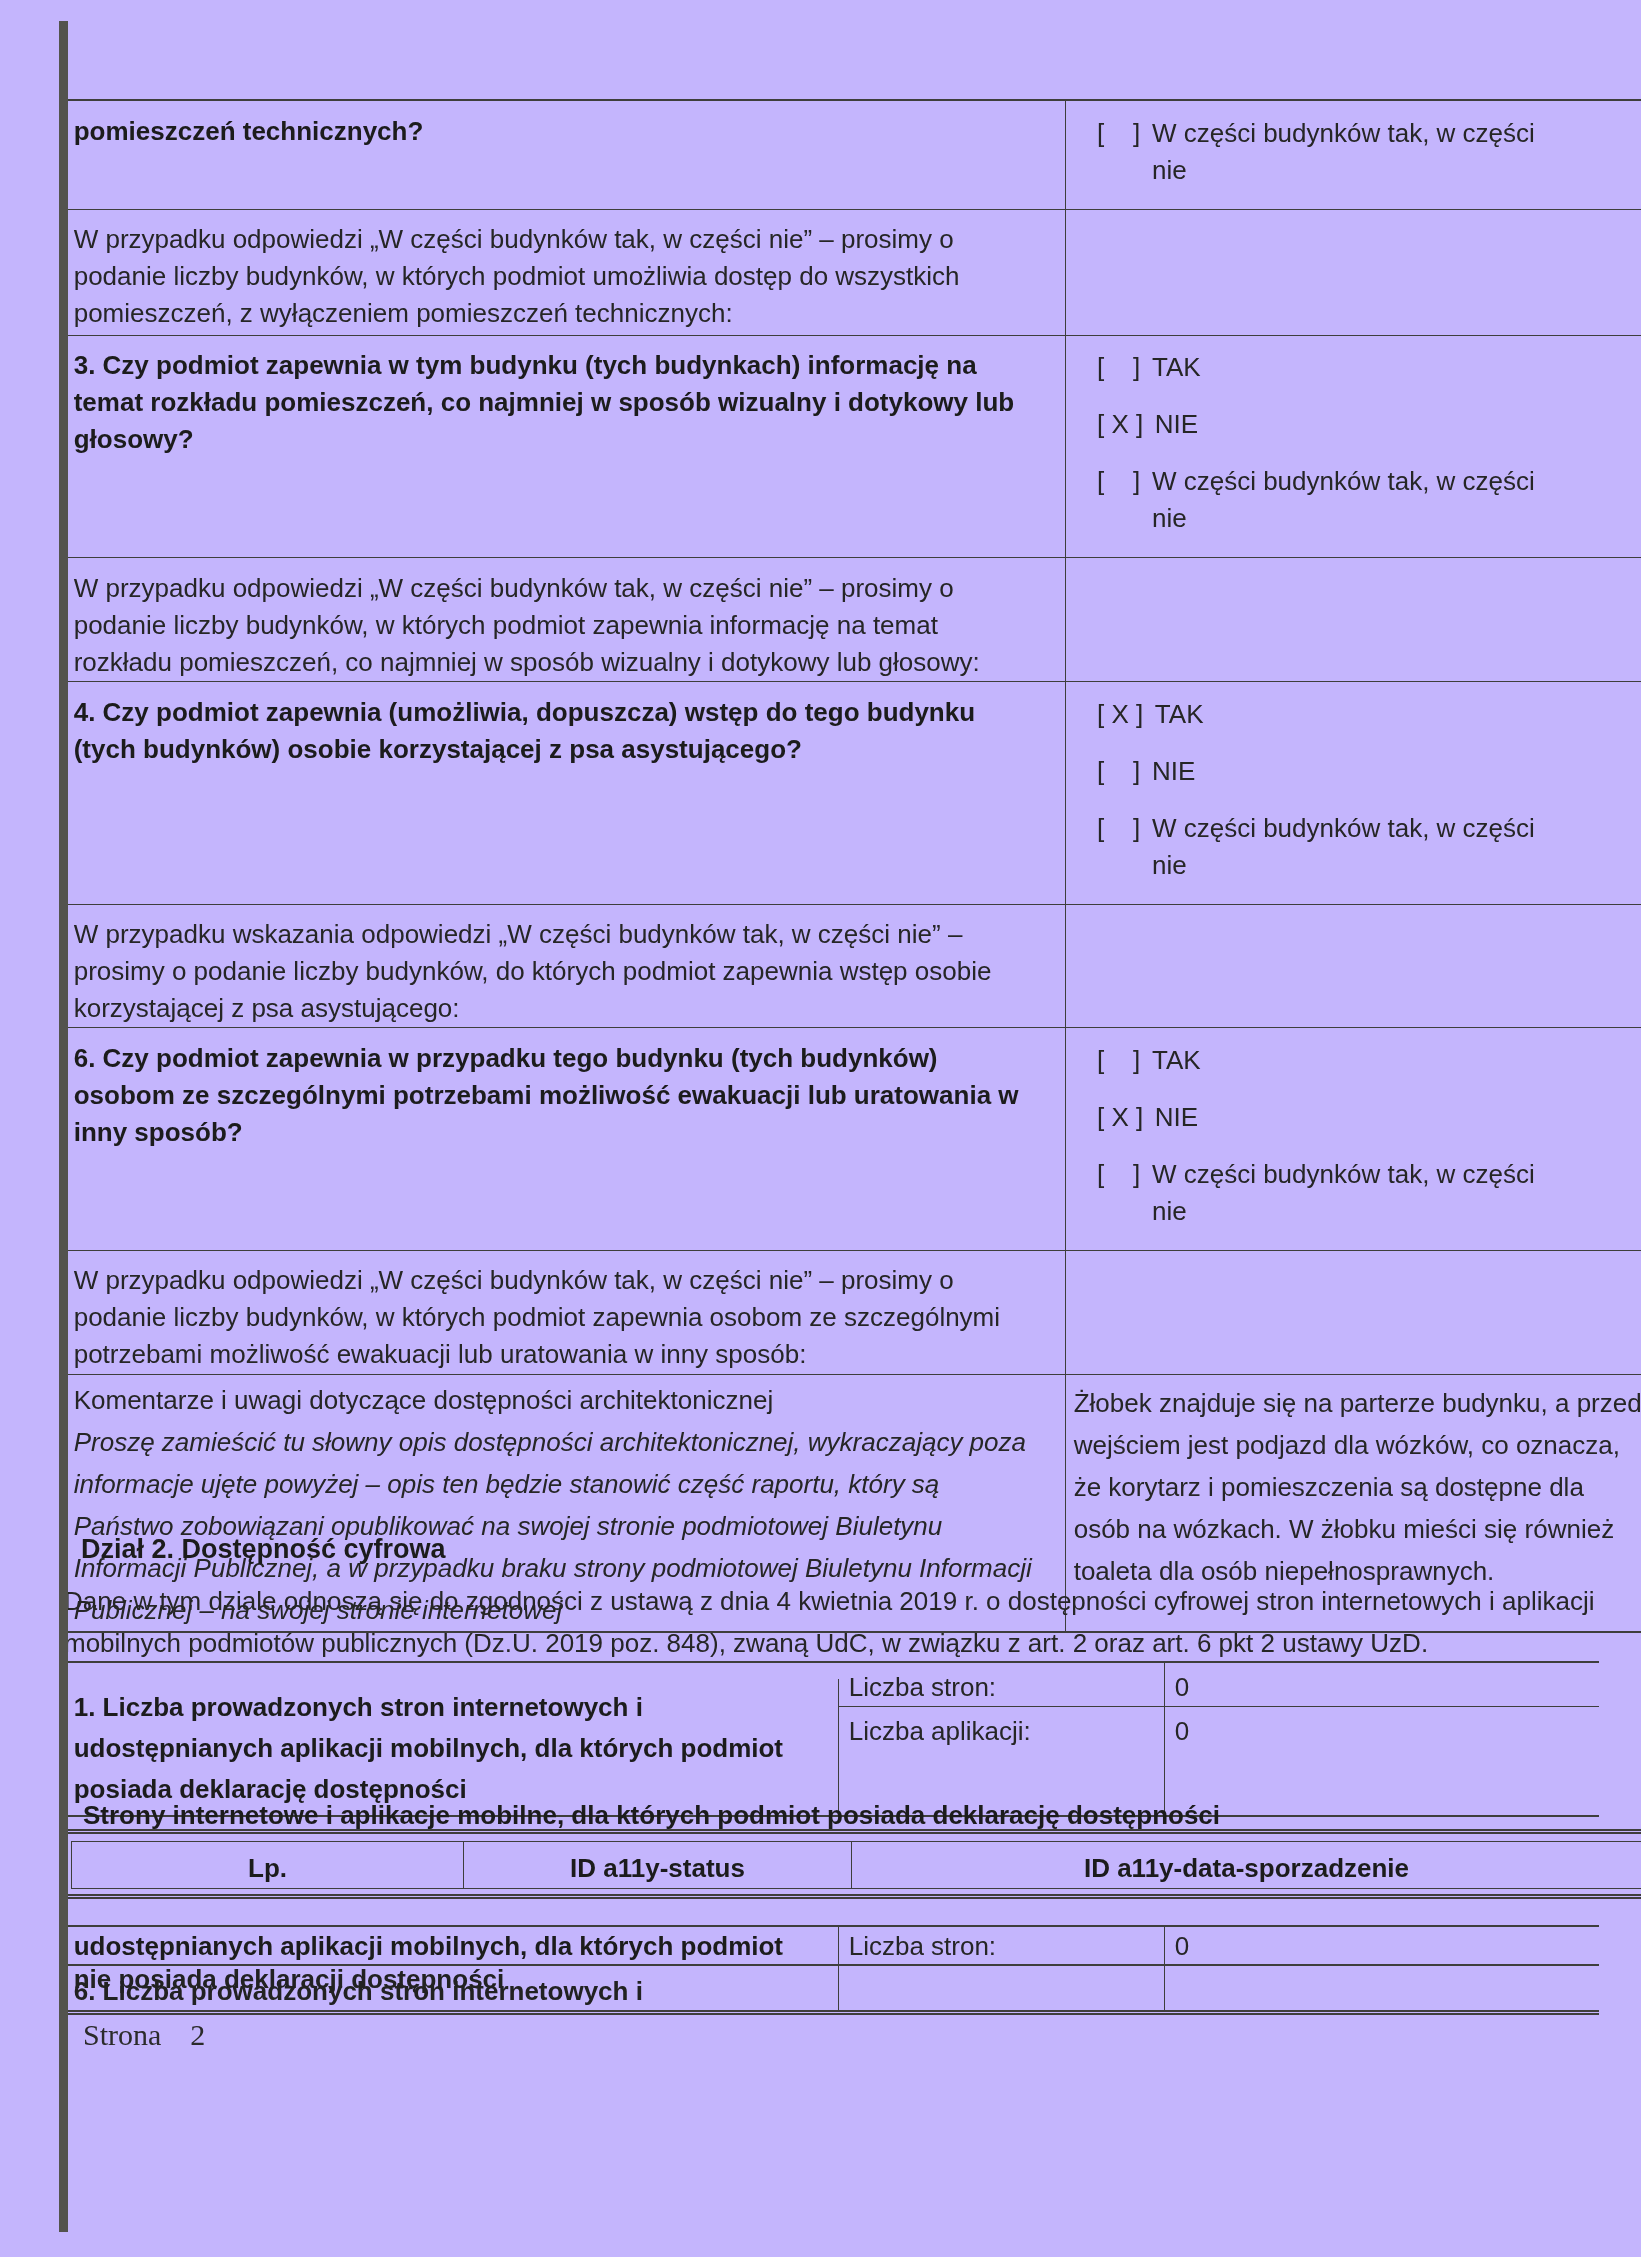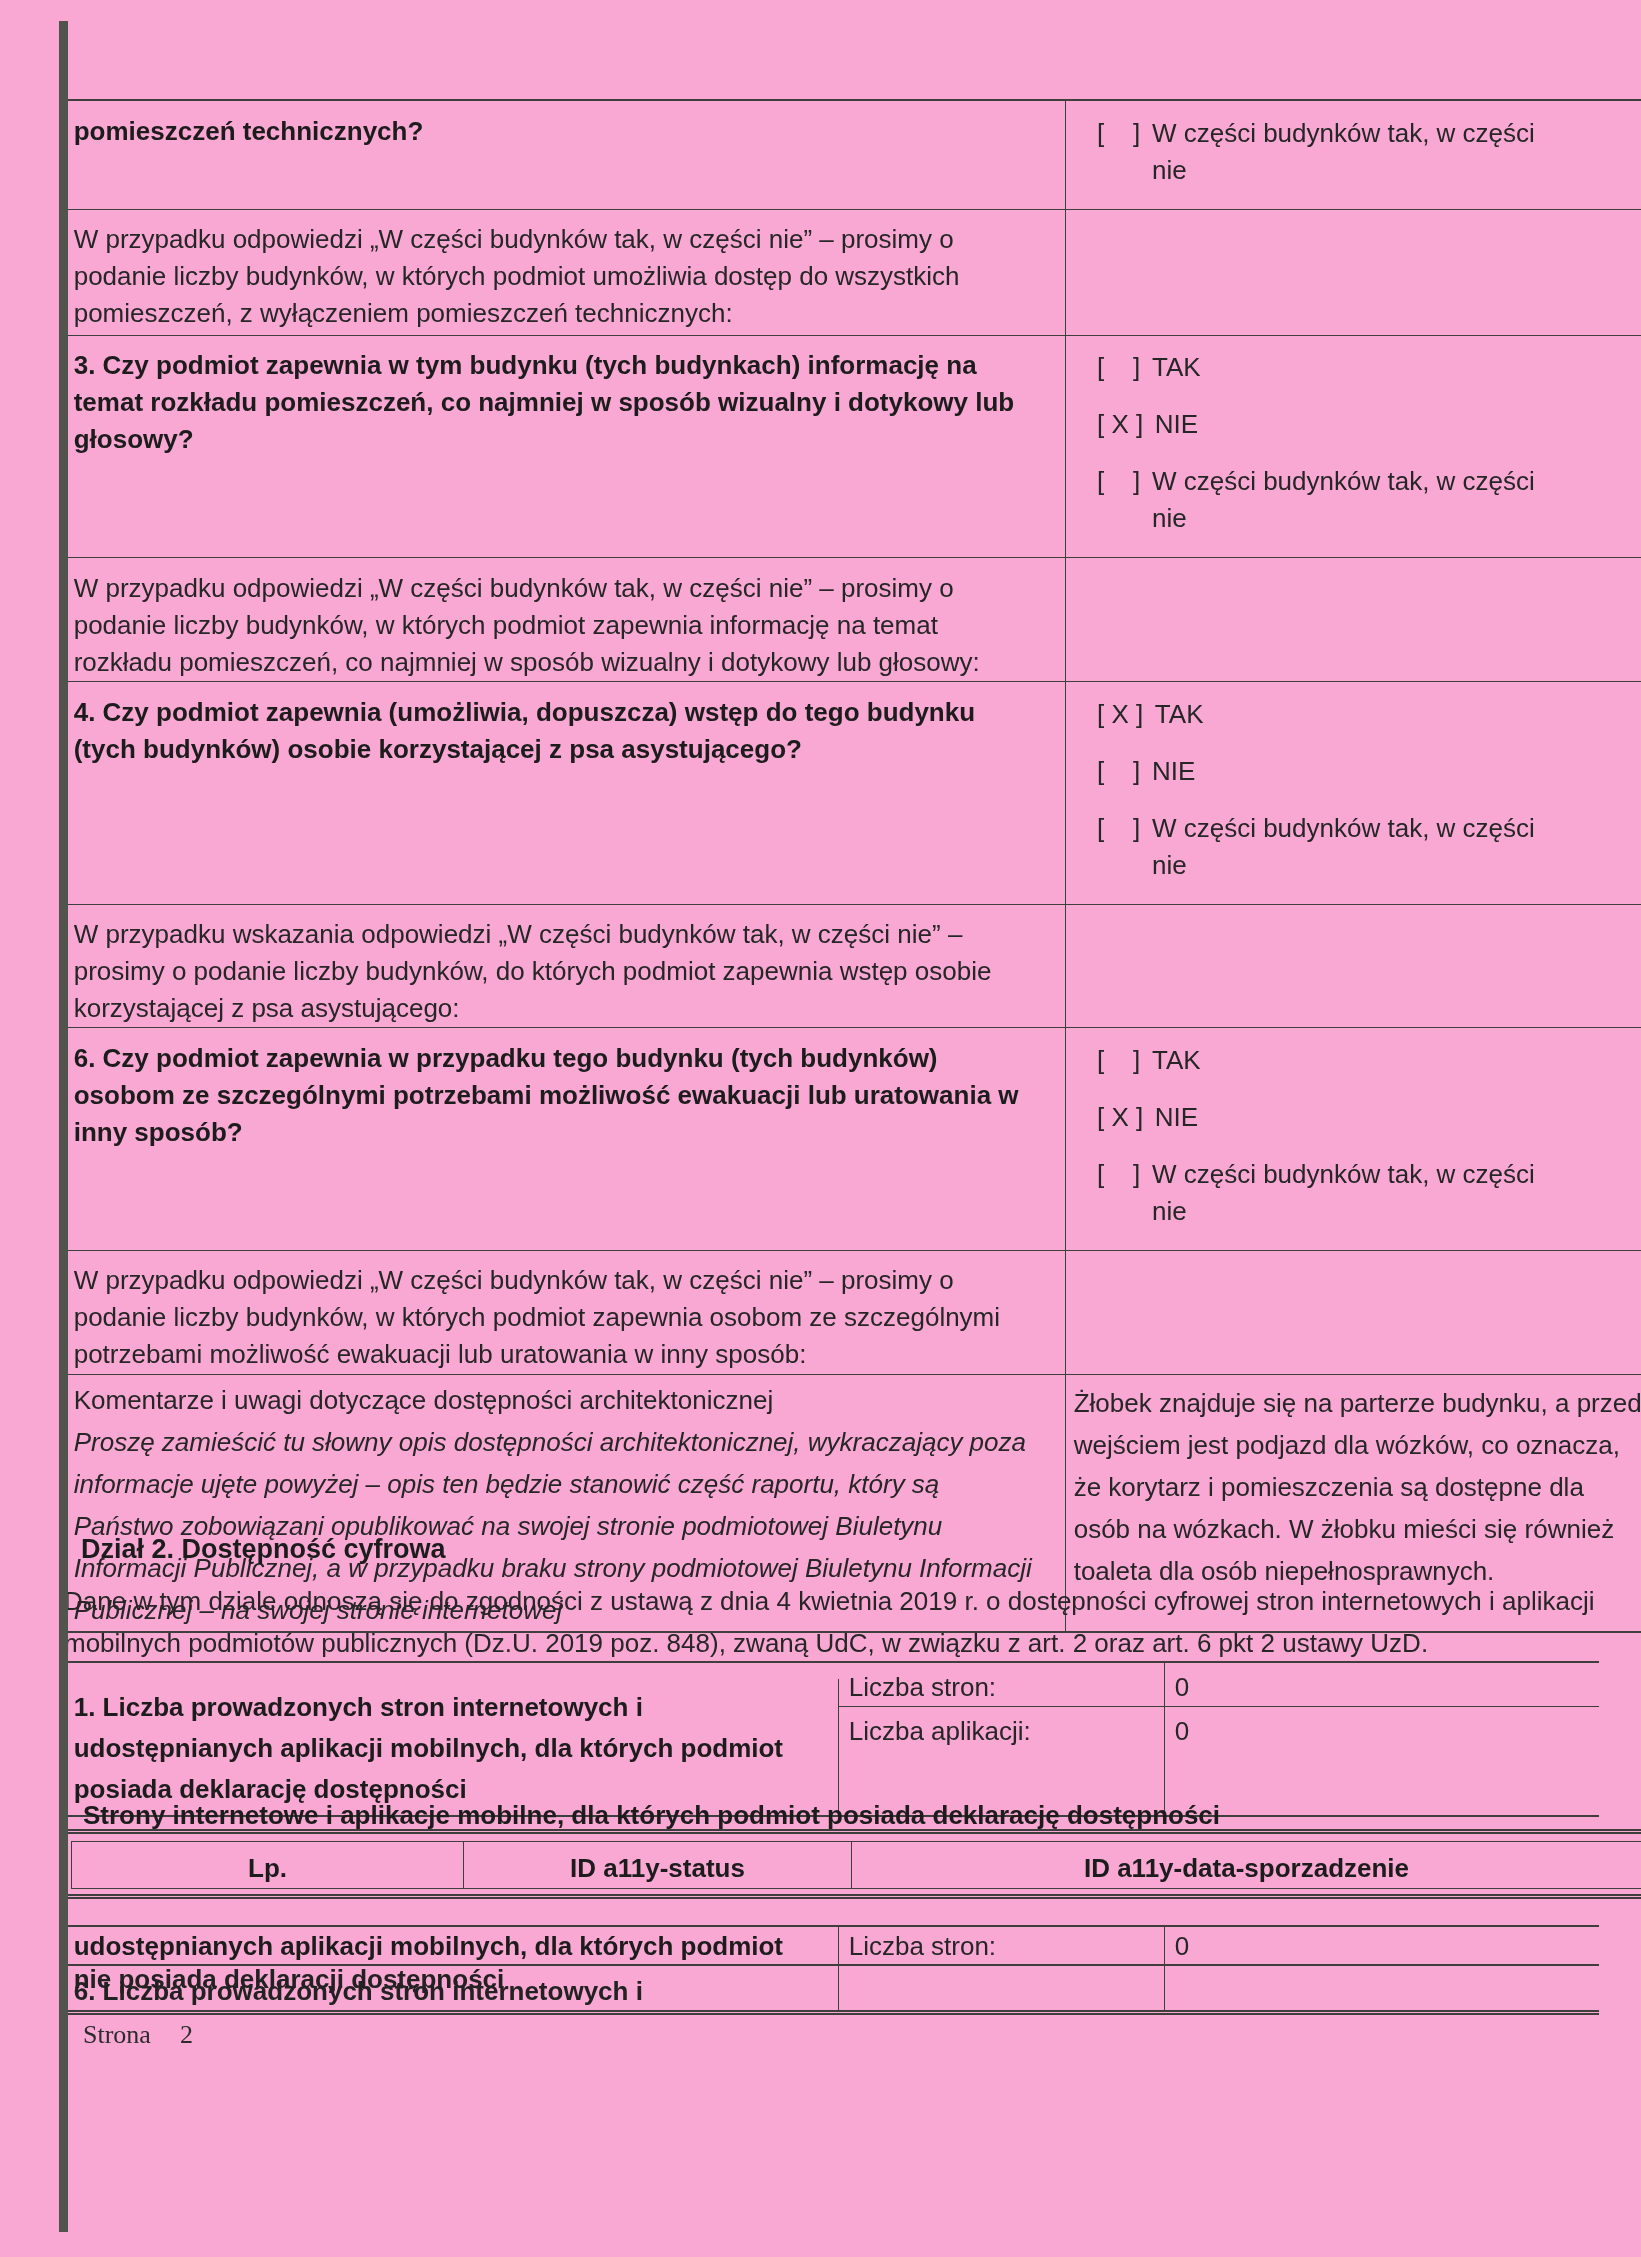--- a/index.html
+++ b/index.html
@@ -1,18 +1,18 @@
 <!DOCTYPE html>
 <html lang="pl"><head>
 <meta charset="utf-8">
 <style>
   html,body{margin:0;padding:0;background:#ffffff;}
   .page{
     position:relative; width:1641px; height:2257px; overflow:hidden;
-    background:#f9a8d4; color:#262626;
+    background:#c4b5fd; color:#262626;
     font-family:"Liberation Sans", sans-serif;
     font-size:26px; line-height:37px;
   }
   .bar{position:absolute; left:59px; top:21px; width:8.7px; height:2211px; background:#53534d; z-index:5;}
 
   
   .t1{position:absolute; left:64px; top:99px; width:1583px; border-top:2.9px solid #3e3e3c;}
   .t1row{display:flex; border-bottom:1.9px solid #3e3e3c; box-sizing:border-box;}
   .qcell{width:1002px; box-sizing:border-box; border-right:1.9px solid #3e3e3c; padding:11.6px 25px 0 9.7px;}
   .acell{flex:1; box-sizing:border-box; padding:13.5px 0 0 31px;}
@@ -59,21 +59,21 @@
   .t3-row.first{border-bottom:2.9px solid #3e3e3c; min-height:39px;}
   .t3-row.second{min-height:44px; }
   .t3-left{width:775px; box-sizing:border-box; border-right:1.9px solid #3e3e3c; padding:1.9px 0 0 9.7px;
       font-weight:700; color:#1c1c1c; line-height:35px; position:relative;}
   .t3-lab{width:326px; box-sizing:border-box; border-right:1.9px solid #3e3e3c; padding:1.9px 0 0 9.7px; line-height:35px;}
   .t3-val{flex:1; padding:1.9px 0 0 9.7px; line-height:35px;}
   .ov{position:absolute; left:9.7px; white-space:nowrap; font-weight:700; color:#222;}
   .ov-a{top:-3.9px;} .ov-b{top:7.7px;}
 
   .footer{position:absolute; left:83px; top:2016px;
-      font-family:"Liberation Serif", serif; font-size:26px; color:#2b2b2b;}
+      font-family:"Liberation Serif", serif; font-size:30px; color:#2b2b2b;}
   .footer .num{margin-left:29px;}
 </style>
 </head>
 <body>
 
 <div class="page">
   <div class="bar"></div>
 
   <div class="t1">
 

